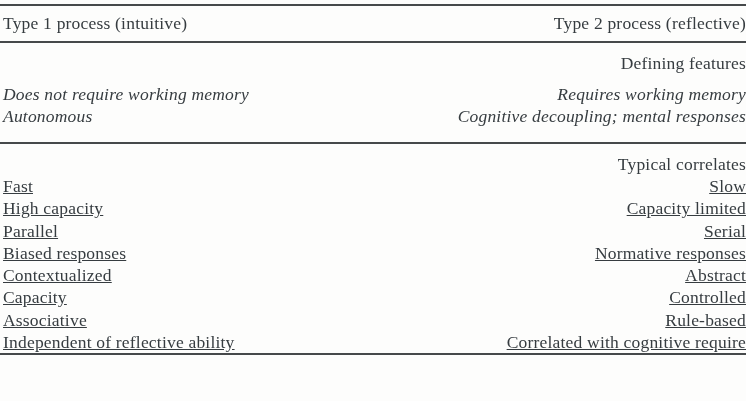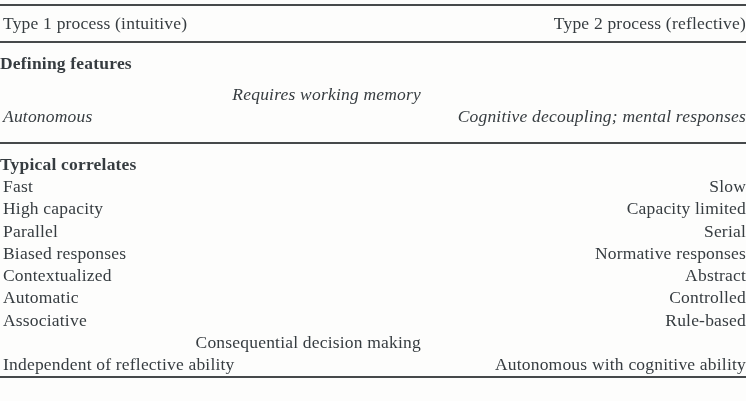--- a/index.html
+++ b/index.html
@@ -17,43 +17,44 @@
     letter-spacing:0.2px;
   }
   .rule{height:2px;background:var(--rule);}
   .rule-top{margin-top:4px;}
   .rule-mid2{margin-top:15px;}
   .grid-row{display:grid;grid-template-columns:421px 1fr;gap:33px;}
   .header-row{align-items:center;height:35px;}
   .cell-left{padding-left:3px;white-space:nowrap;}
   .cell-right{padding-left:1px;white-space:nowrap;text-align:right;}
   .header-right{padding-left:10px;}
-  .section-title{text-align:left;padding-top:9px;line-height:22px;font-weight:bold;}
+  .section-title{text-align:right;padding-top:9px;line-height:22px;}
   .def-rows{margin-top:10px;}
   .def-row{line-height:21.5px;font-style:italic;}
-  .corr-row{line-height:22.3px;}
+  .corr-row{line-height:22.3px;text-decoration:underline;}
 </style>
 </head>
 <body>
 
 <div>
 
   <div class="rule rule-top"></div>
 
   <div class="grid-row header-row">
     <div class="cell-left">Type 1 process (intuitive)</div>
     <div class="cell-right header-right">Type 2 process (reflective)</div>
   </div>
 
   <div class="rule"></div>
 
   <div class="section-title">Defining features</div>
 
   <div class="def-rows">
     <div class="grid-row def-row">
+      <div class="cell-left">Does not require working memory</div>
       <div class="cell-right">Requires working memory</div>
     </div>
     <div class="grid-row def-row">
       <div class="cell-left">Autonomous</div>
       <div class="cell-right">Cognitive decoupling; mental responses</div>
     </div>
   </div>
 
   <div class="rule rule-mid2"></div>
 
@@ -76,31 +77,30 @@
     </div>
     <div class="grid-row corr-row">
       <div class="cell-left">Biased responses</div>
       <div class="cell-right">Normative responses</div>
     </div>
     <div class="grid-row corr-row">
       <div class="cell-left">Contextualized</div>
       <div class="cell-right">Abstract</div>
     </div>
     <div class="grid-row corr-row">
-      <div class="cell-left">Automatic</div>
+      <div class="cell-left">Capacity</div>
       <div class="cell-right">Controlled</div>
     </div>
     <div class="grid-row corr-row">
       <div class="cell-left">Associative</div>
       <div class="cell-right">Rule-based</div>
     </div>
     <div class="grid-row corr-row">
-      <div class="cell-right">Consequential decision making</div>
     </div>
     <div class="grid-row corr-row">
       <div class="cell-left">Independent of reflective ability</div>
-      <div class="cell-right">Autonomous with cognitive ability</div>
+      <div class="cell-right">Correlated with cognitive require</div>
     </div>
   </div>
 
   <div class="rule"></div>
 
 </div>
 
 </body></html>

